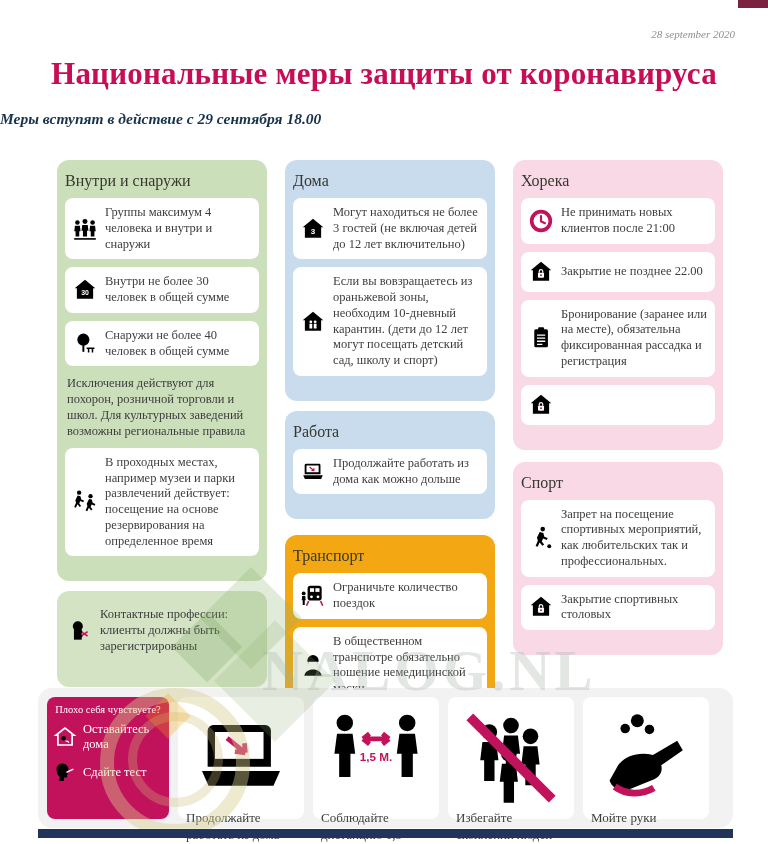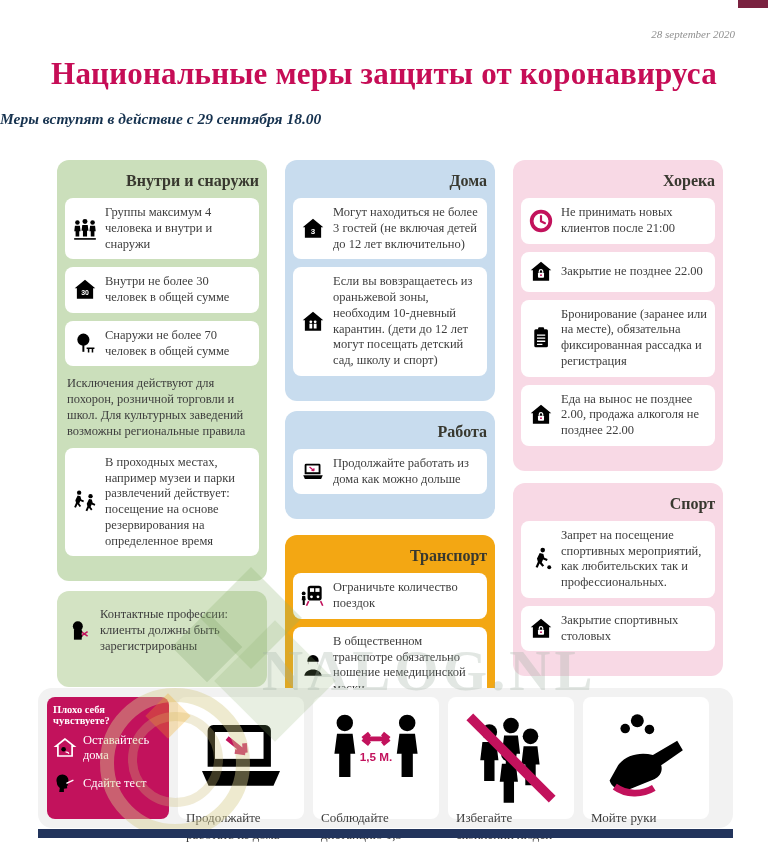--- a/index.html
+++ b/index.html
@@ -10,21 +10,21 @@
   .top-accent { position:absolute; top:0; right:0; width:30px; height:8px; background:#7a2240; }
   .date { position:absolute; top:28px; right:33px; font-style:italic; font-size:11px; color:#8f8f8f; }
   .title { position:absolute; top:56px; left:0; width:100%; text-align:center;
     font-size:31px; font-weight:bold; color:#c60d56; letter-spacing:0.2px; }
   .subtitle { position:absolute; top:110px; left:0; width:100%; text-align:left;
     font-size:15.5px; font-weight:bold; font-style:italic; color:#16324f; }
 
   .cols { position:absolute; left:57px; top:160px; width:666px;
     display:grid; grid-template-columns:210px 210px 210px; column-gap:18px; align-items:start; }
   .card { border-radius:12px; padding:9px 8px; }
-  .card h2 { text-align:right; font-size:16px; font-weight:bold; color:#38382f; margin:3px 0 8px; }
+  .card h2 { text-align:left; font-size:16px; font-weight:normal; color:#38382f; margin:3px 0 8px; }
   .green  { background:#cbdfbb; }
   .greenlight { background:#d3e3c3; }
   .blue   { background:#c8dcee; }
   .orange { background:#f3a713; }
   .pink   { background:#f8d9e5; }
 
   .item { background:#fff; border-radius:8px; padding:7px 7px; margin-bottom:8px;
     display:flex; gap:7px; align-items:center;
     font-size:12.5px; line-height:1.26; color:#3e3e3e; }
   .item:last-child { margin-bottom:16px; }
@@ -34,21 +34,21 @@
   .ic { width:26px; height:26px; flex:0 0 26px; color:#c2125c; }
   .ic svg { width:100%; height:100%; display:block; }
 
   .mb10 { margin-bottom:10px; }
   .mb16 { margin-bottom:16px; }
   .mt12 { margin-top:12px; }
 
   .footer { position:absolute; left:38px; top:688px; width:695px; height:140px;
     background:#f2f2f2; border-radius:14px; display:flex; gap:9px; padding:9px; align-items:stretch; }
   .sick { flex:0 0 122px; background:#c2125c; border-radius:8px; color:#fff; padding:7px 6px; }
-  .sick h3 { font-size:10.5px; font-weight:bold; margin-bottom:7px; }
+  .sick h3 { font-size:10.5px; font-weight:normal; text-align:center; margin-bottom:7px; }
   .sick-row { display:flex; align-items:center; gap:6px; margin-bottom:8px; }
   .sick-row .ic { width:24px; height:24px; flex:0 0 24px; color:#fff; }
   .sick-row span { font-size:12.5px; line-height:1.2; }
   .tip { flex:0 0 126px; background:#fff; border-radius:8px; padding:9px 8px;
     font-size:13px; line-height:1.28; color:#3e3e3e; }
   .tip .ic { width:30px; height:30px; margin:2px 0 7px; }
   .tip.last .ic { margin-bottom:14px; }
 
   .bottom-bar { position:absolute; left:38px; top:829px; width:695px; height:9px; background:#22345c; z-index:7; }
 
@@ -227,21 +227,21 @@
               </svg>
             </span>
           <span>Внутри не более 30 человек в общей сумме</span>
         </div>
         <div class="item">
           <span class="ic">
               <svg>
                 <use href="#i-tree"></use>
               </svg>
             </span>
-          <span>Снаружи не более 70 человек в общей сумме</span>
+          <span>Снаружи не более 40 человек в общей сумме</span>
         </div>
         <div class="note">Исключения действуют для похорон, розничной торговли и школ. Для культурных заведений возможны региональные правила</div>
         <div class="item">
           <span class="ic">
               <svg>
                 <use href="#i-walkers"></use>
               </svg>
             </span>
           <span>В проходных местах, например музеи и парки развлечений действует: посещение на основе резервирования на определенное время</span>
         </div>
@@ -336,21 +336,20 @@
               </svg>
             </span>
           <span>Бронирование (заранее или на месте), обязательна фиксированная рассадка и регистрация</span>
         </div>
         <div class="item">
           <span class="ic">
               <svg>
                 <use href="#i-houselock"></use>
               </svg>
             </span>
-          <span>Еда на вынос не позднее 2.00, продажа алкоголя не позднее 22.00</span>
         </div>
       </div>
       <div class="card pink mt12">
         <h2>Спорт</h2>
         <div class="item">
           <span class="ic">
               <svg>
                 <use href="#i-running"></use>
               </svg>
             </span>

